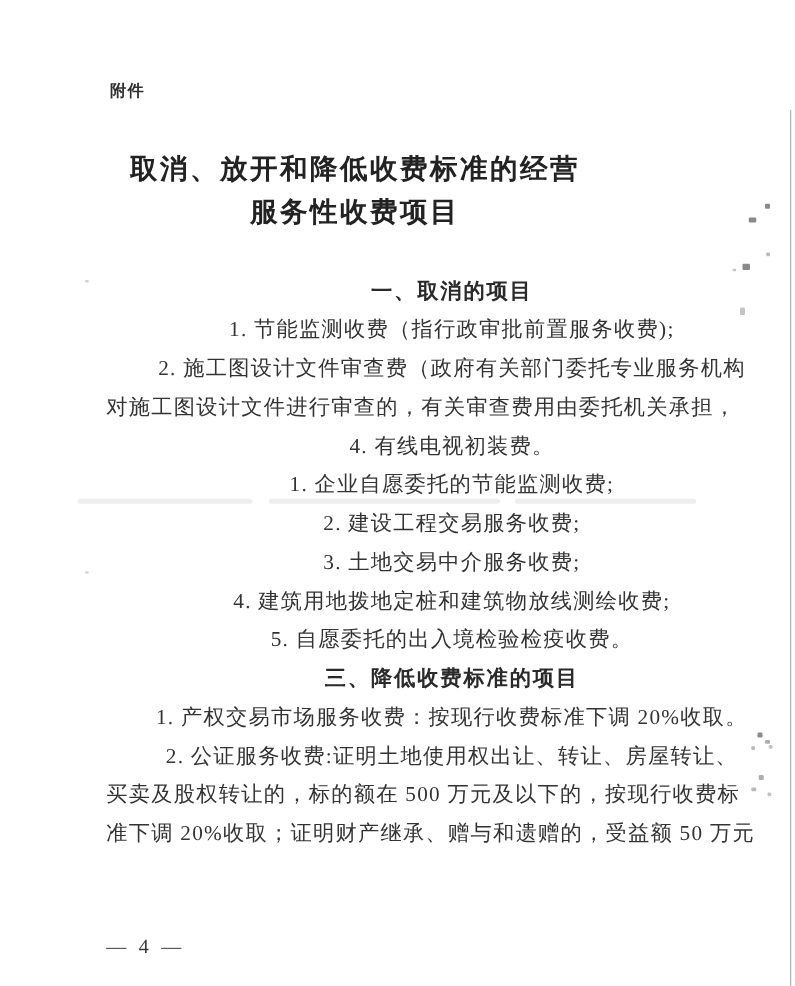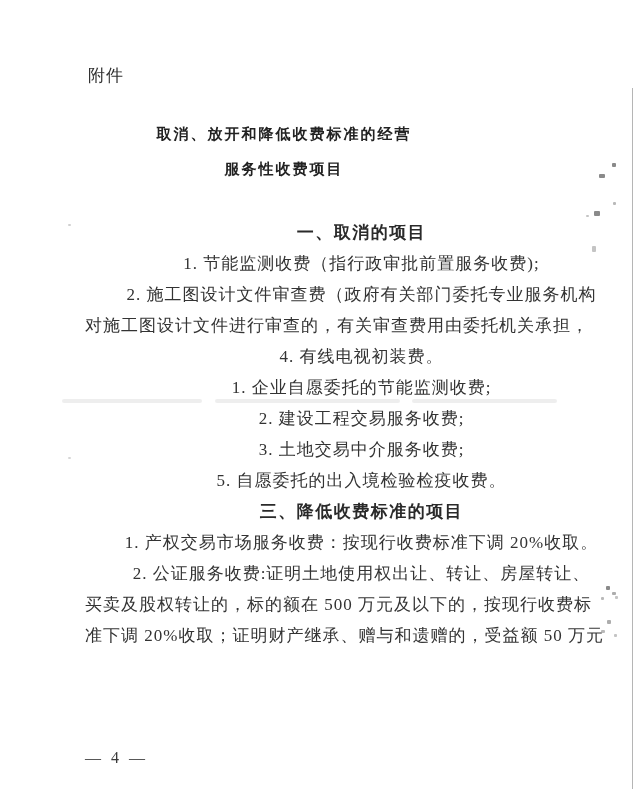--- a/index.html
+++ b/index.html
@@ -10,34 +10,34 @@
     background: #ffffff;
     overflow: hidden;
     font-family: "Liberation Serif", serif;
     color: #2b2b2b;
   }
   .attachment {
     position: absolute;
     left: 88px;
     top: 64px;
     font-family: "Liberation Sans", sans-serif;
-    font-weight: normal;
-    font-size: 17px;
+    font-weight: bold;
+    font-size: 13px;
     letter-spacing: 1px;
     color: #303030;
   }
   .title {
     position: absolute;
     top: 117px;
     left: 0;
     width: 568px;
     text-align: center;
     font-family: "Liberation Serif", serif;
     font-weight: bold;
-    font-size: 15px;
+    font-size: 22px;
     line-height: 35px;
     letter-spacing: 2px;
     color: #222222;
   }
   .content {
     position: absolute;
     top: 217px;
     left: 85px;
     width: 520px;
   }
@@ -97,20 +97,21 @@
 
   <div class="content" id="content">
       <div class="line indent heading">一、取消的项目</div>
       <div class="line indent">1. 节能监测收费（指行政审批前置服务收费);</div>
       <div class="line indent">2. 施工图设计文件审查费（政府有关部门委托专业服务机构</div>
       <div class="line">对施工图设计文件进行审查的，有关审查费用由委托机关承担，</div>
       <div class="line indent">4. 有线电视初装费。</div>
       <div class="line indent">1. 企业自愿委托的节能监测收费;</div>
       <div class="line indent">2. 建设工程交易服务收费;</div>
       <div class="line indent">3. 土地交易中介服务收费;</div>
+      <div class="line indent">4. 建筑用地拨地定桩和建筑物放线测绘收费;</div>
       <div class="line indent">5. 自愿委托的出入境检验检疫收费。</div>
       <div class="line indent heading">三、降低收费标准的项目</div>
       <div class="line indent">1. 产权交易市场服务收费：按现行收费标准下调 20%收取。</div>
       <div class="line indent">2. 公证服务收费:证明土地使用权出让、转让、房屋转让、</div>
       <div class="line">买卖及股权转让的，标的额在 500 万元及以下的，按现行收费标</div>
       <div class="line">准下调 20%收取；证明财产继承、赠与和遗赠的，受益额 50 万元</div>
     </div>
 
   <div class="page-number">— 4 —</div>
 

